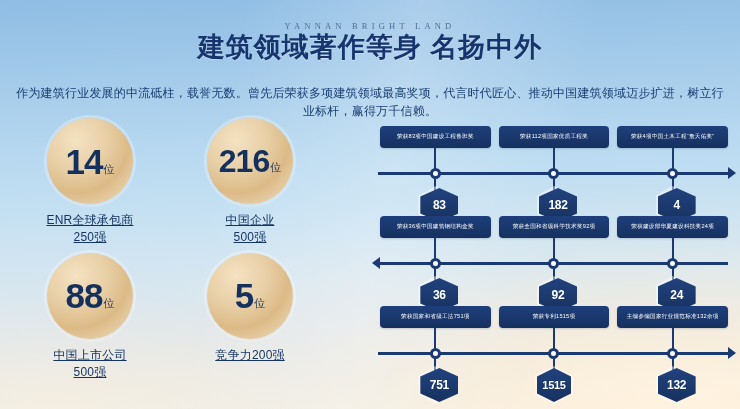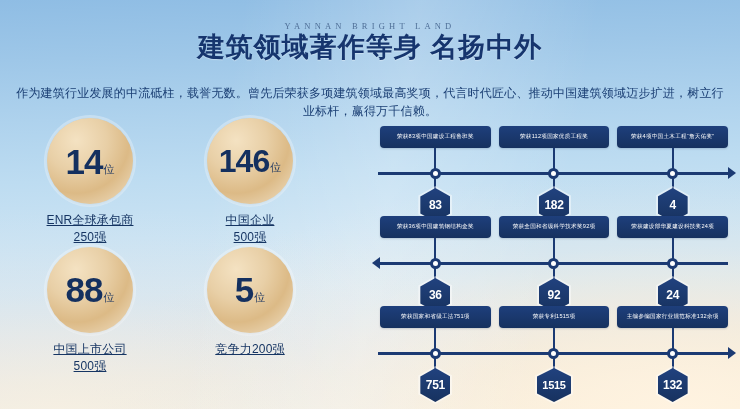--- a/index.html
+++ b/index.html
@@ -63,21 +63,21 @@
   }
 
   
   #stats {
     position: absolute;
     top: 118px; left: 10px;
     width: 320px;
     display: grid;
     grid-template-columns: 1fr 1fr;
     grid-template-rows: 1fr 1fr;
-    row-gap: 0;
+    row-gap: 6px;
   }
   .stat { text-align: center; }
   .badge {
     width: 86px; height: 86px;
     margin: 0 auto;
     border-radius: 50%;
     position: relative;
     background:
       radial-gradient(circle at 34% 26%, #f4e2c2 0%, #e8cfa6 36%, #dcba86 62%, #e7cfa9 82%, #f3e6cd 100%);
     box-shadow: 0 0 0 3px rgba(255,255,255,0.30), 0 1px 3px rgba(40,60,90,0.10);
@@ -154,21 +154,21 @@
     border: 3px solid #1b3a73;
     box-sizing: border-box;
   }
   .tl-stem2 {
     position: absolute; top: 52px; left: 50%;
     width: 2px; height: 13px; margin-left: -1px;
     background: #1b3a73;
   }
   .tl-hex {
     position: absolute; top: 62px; left: 50%;
-    width: 30px; height: 34px; margin-left: -15px;
+    width: 38px; height: 34px; margin-left: -15px;
     background: linear-gradient(180deg, #21427f 0%, #17325f 100%);
     clip-path: polygon(50% 0%, 100% 25%, 100% 75%, 50% 100%, 0% 75%, 0% 25%);
     display: flex; align-items: center; justify-content: center;
     color: #fff;
     font-size: 12px; font-weight: bold;
     letter-spacing: -0.3px;
   }
   .tl-hex.wide { width: 34px; margin-left: -17px; font-size: 11px; }
   .tl-hex-ring {
     position: absolute; top: 60px; left: 50%;
@@ -202,21 +202,21 @@
           </div>
         </div>
         <div class="stat-label">
           <div>ENR全球承包商</div>
           <div>250强</div>
         </div>
       </div>
       <div class="stat">
         <div class="badge">
           <div class="badge-inner">
-            <span class="badge-num sm-digits">146</span>
+            <span class="badge-num sm-digits">216</span>
             <span class="badge-unit">位</span>
           </div>
         </div>
         <div class="stat-label">
           <div>中国企业</div>
           <div>500强</div>
         </div>
       </div>
       <div class="stat">
         <div class="badge">

